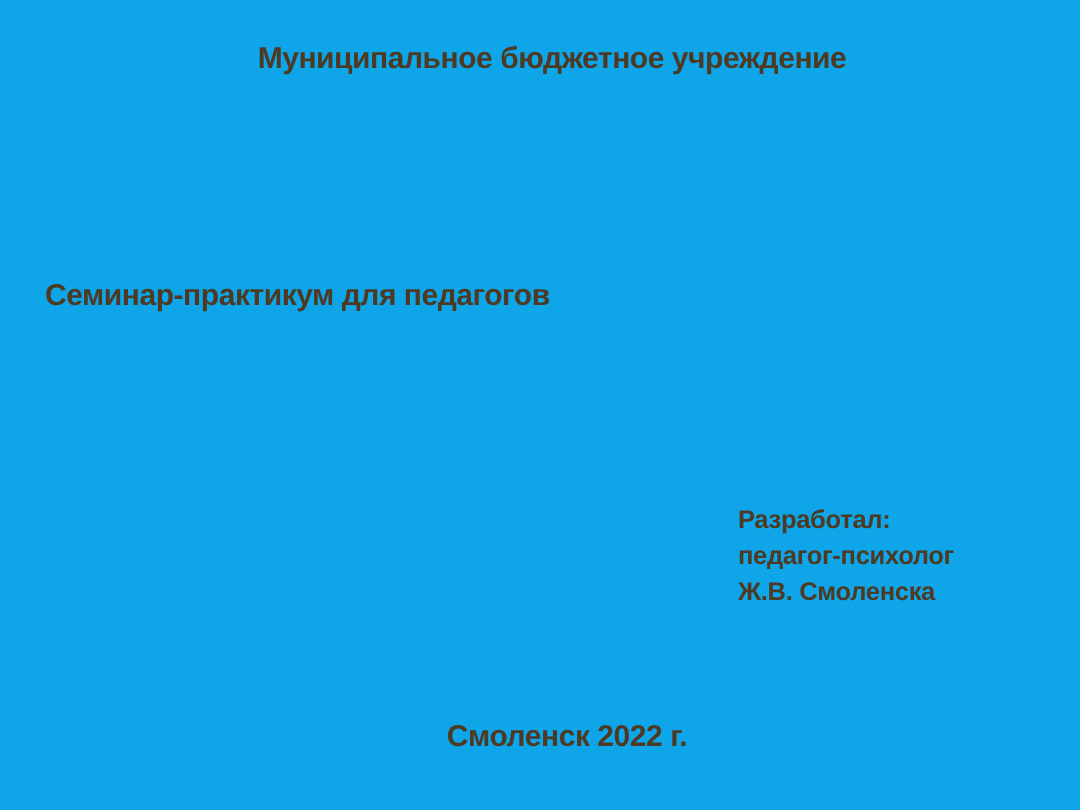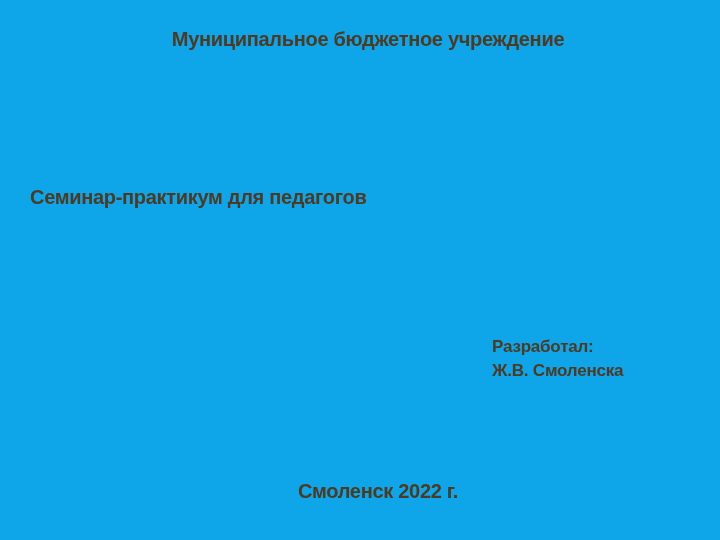--- a/index.html
+++ b/index.html
@@ -65,18 +65,19 @@
   <div class="title-block">
     <div>Муниципальное бюджетное учреждение</div>
   </div>
 
   <div class="subtitle-block">
     <div>Семинар-практикум для педагогов</div>
   </div>
 
   <div class="author-block">
     <div>Разработал:</div>
+    <div>педагог-психолог</div>
     <div>Ж.В. Смоленска</div>
   </div>
 
   <div class="footer-block">Смоленск 2022 г.</div>
 
 </div>
 
 </body></html>

